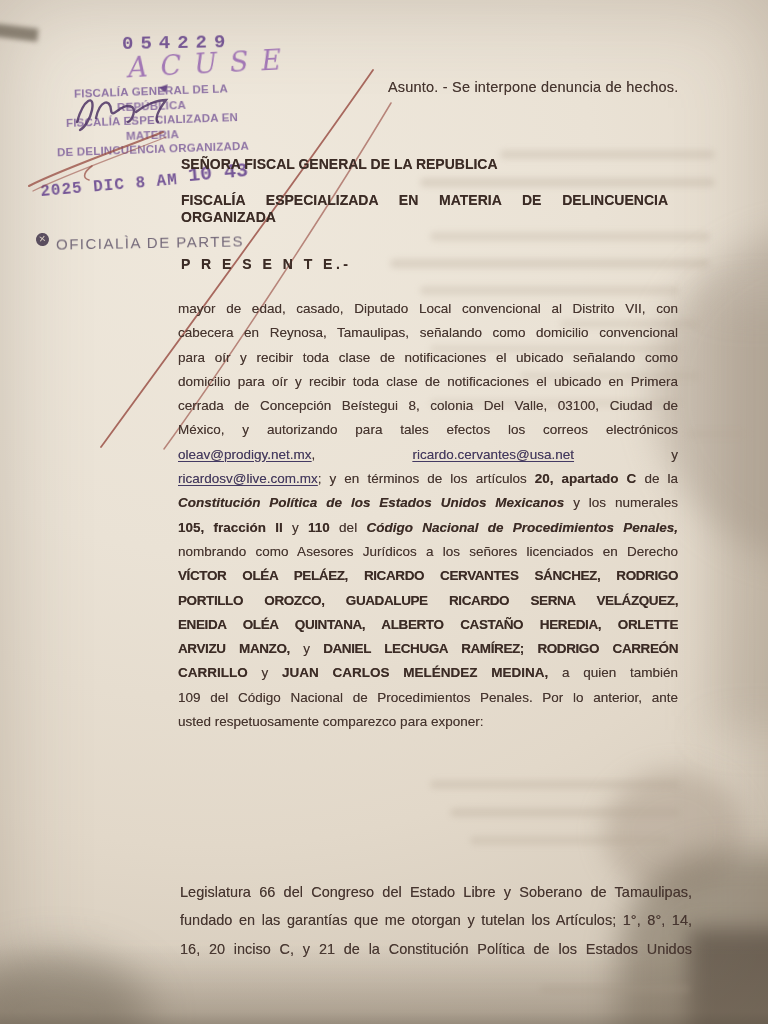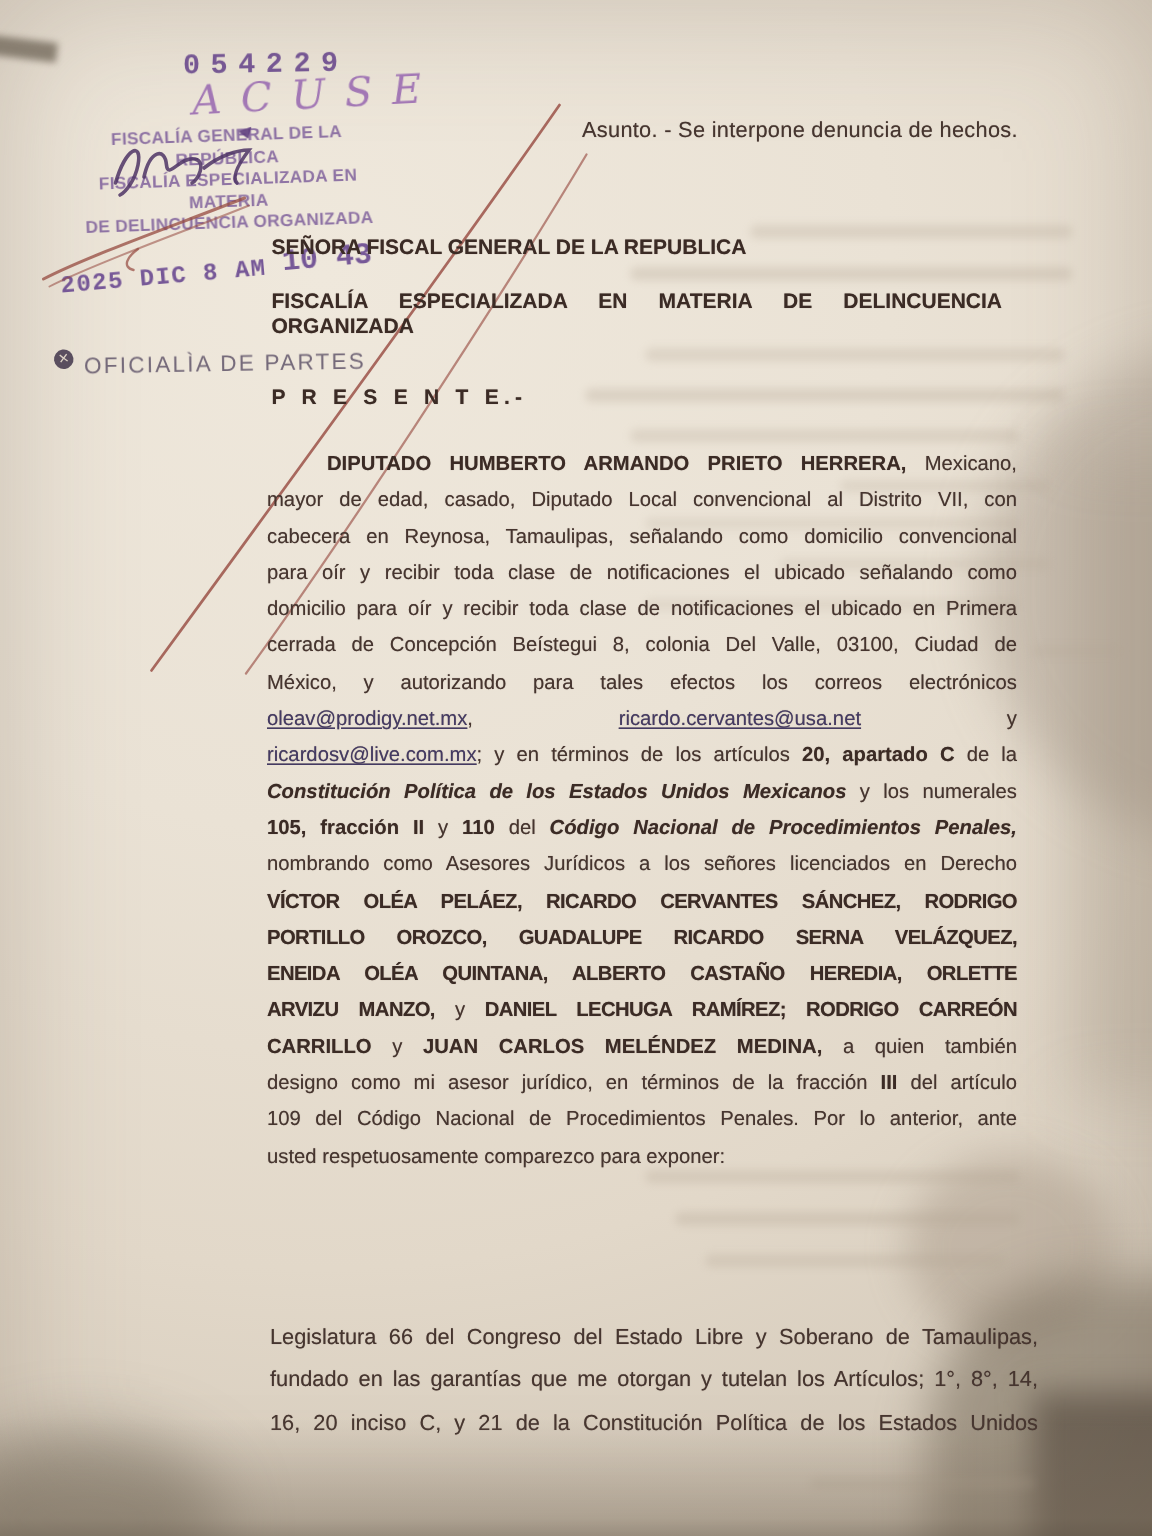--- a/index.html
+++ b/index.html
@@ -142,38 +142,36 @@
   <div class="ink subject">Asunto. - Se interpone denuncia de hechos.</div>
 
   <div class="addr ink">
     <div class="l1">SEÑORA FISCAL GENERAL DE LA REPUBLICA</div>
     <div class="l2">FISCALÍA ESPECIALIZADA EN MATERIA DE DELINCUENCIA</div>
     <div class="l3">ORGANIZADA</div>
     <div class="presente">P R E S E N T E.-</div>
   </div>
 
   <div class="para ink" id="para-0">
-      <div class="line"><span class="ind" style="width: 40px;"></span><span class="b">DIPUTADO HUMBERTO ARMANDO PRIETO HERRERA,</span><span> Mexicano,</span></div>
       <div class="line"><span>mayor de edad, casado, Diputado Local convencional al Distrito VII, con</span></div>
       <div class="line"><span>cabecera en Reynosa, Tamaulipas, señalando como domicilio convencional</span></div>
       <div class="line"><span>para oír y recibir toda clase de notificaciones el ubicado señalando como</span></div>
       <div class="line"><span>domicilio para oír y recibir toda clase de notificaciones el ubicado en Primera</span></div>
       <div class="line"><span>cerrada de Concepción Beístegui 8, colonia Del Valle, 03100, Ciudad de</span></div>
       <div class="line"><span>México, y autorizando para tales efectos los correos electrónicos</span></div>
       <div class="line"><span class="u">oleav@prodigy.net.mx</span><span>, </span><span class="u">ricardo.cervantes@usa.net</span><span> y</span></div>
       <div class="line"><span class="u">ricardosv@live.com.mx</span><span>; y en términos de los artículos </span><span class="b">20, apartado C</span><span> de la</span></div>
       <div class="line"><span class="b i">Constitución Política de los Estados Unidos Mexicanos</span><span> y los numerales</span></div>
       <div class="line"><span class="b">105, fracción II</span><span> y </span><span class="b">110</span><span> del </span><span class="b i">Código Nacional de Procedimientos Penales,</span></div>
       <div class="line"><span>nombrando como Asesores Jurídicos a los señores licenciados en Derecho</span></div>
       <div class="line tight"><span class="b">VÍCTOR OLÉA PELÁEZ, RICARDO CERVANTES SÁNCHEZ, RODRIGO</span></div>
       <div class="line tight"><span class="b">PORTILLO OROZCO, GUADALUPE RICARDO SERNA VELÁZQUEZ,</span></div>
       <div class="line tight"><span class="b">ENEIDA OLÉA QUINTANA, ALBERTO CASTAÑO HEREDIA, ORLETTE</span></div>
       <div class="line tight"><span class="b">ARVIZU MANZO,</span><span> y </span><span class="b">DANIEL LECHUGA RAMÍREZ; RODRIGO CARREÓN</span></div>
       <div class="line"><span class="b">CARRILLO</span><span> y </span><span class="b">JUAN CARLOS MELÉNDEZ MEDINA,</span><span> a quien también</span></div>
-      <div class="line"><span>designo como mi asesor jurídico, en términos de la fracción </span><span class="b">III</span><span> del artículo</span></div>
       <div class="line"><span>109 del Código Nacional de Procedimientos Penales. Por lo anterior, ante</span></div>
       <div class="line al"><span>usted respetuosamente comparezco para exponer:</span></div>
     </div>
   <div class="para ink" id="para-1">
       <div class="line"><span class="ind" style="width: 43px;"></span></div>
       <div class="line"><span>Legislatura 66 del Congreso del Estado Libre y Soberano de Tamaulipas,</span></div>
       <div class="line"><span>fundado en las garantías que me otorgan y tutelan los Artículos; 1°,  8°, 14,</span></div>
       <div class="line"><span>16,  20 inciso C, y 21 de la Constitución Política de los Estados Unidos</span></div>
     </div>
 

